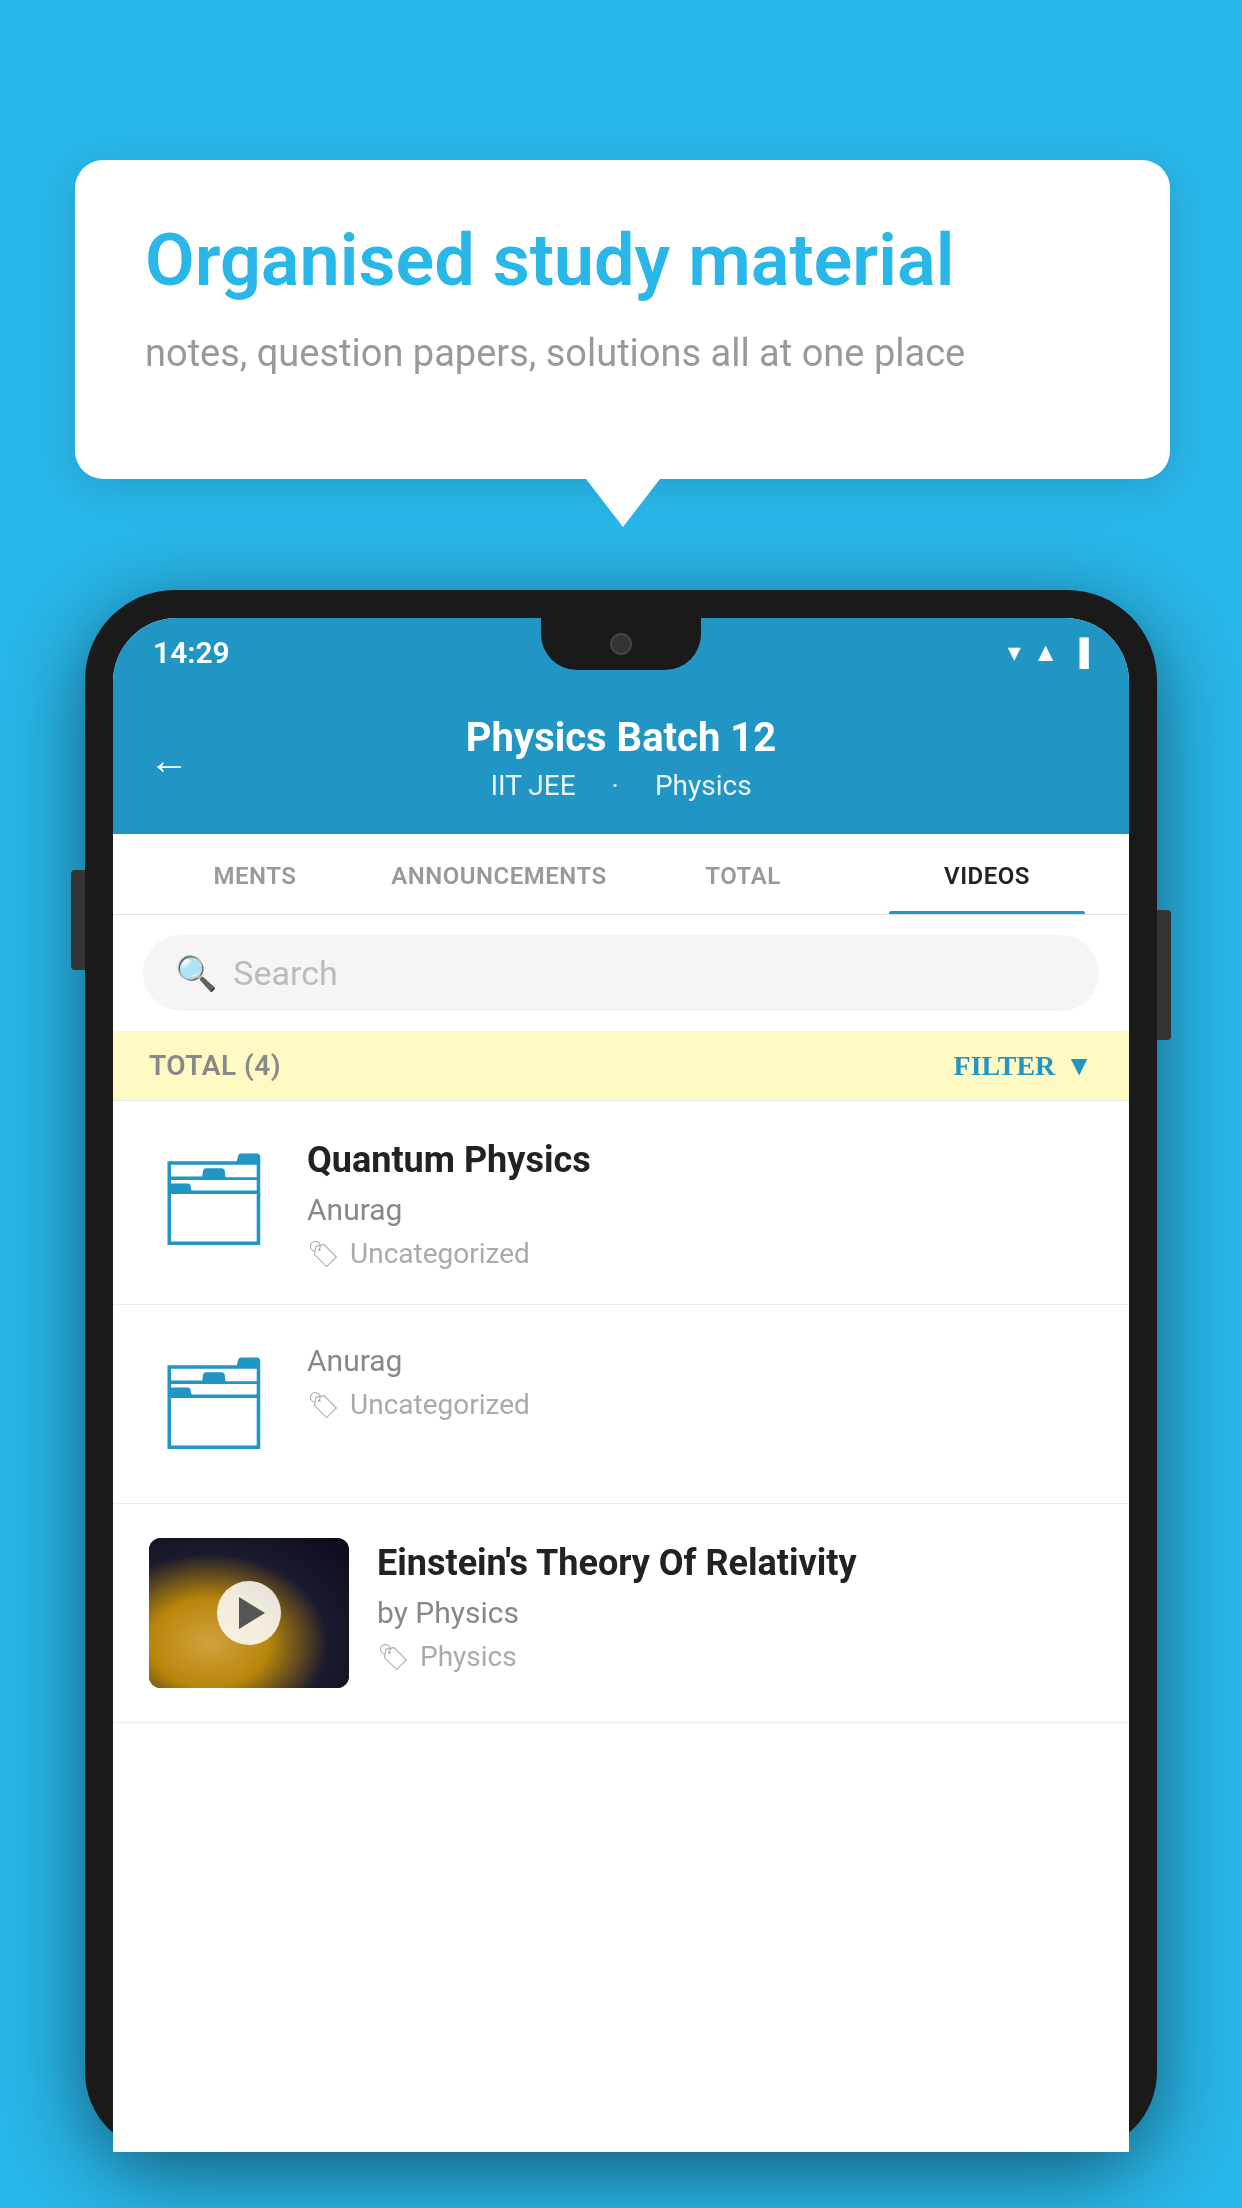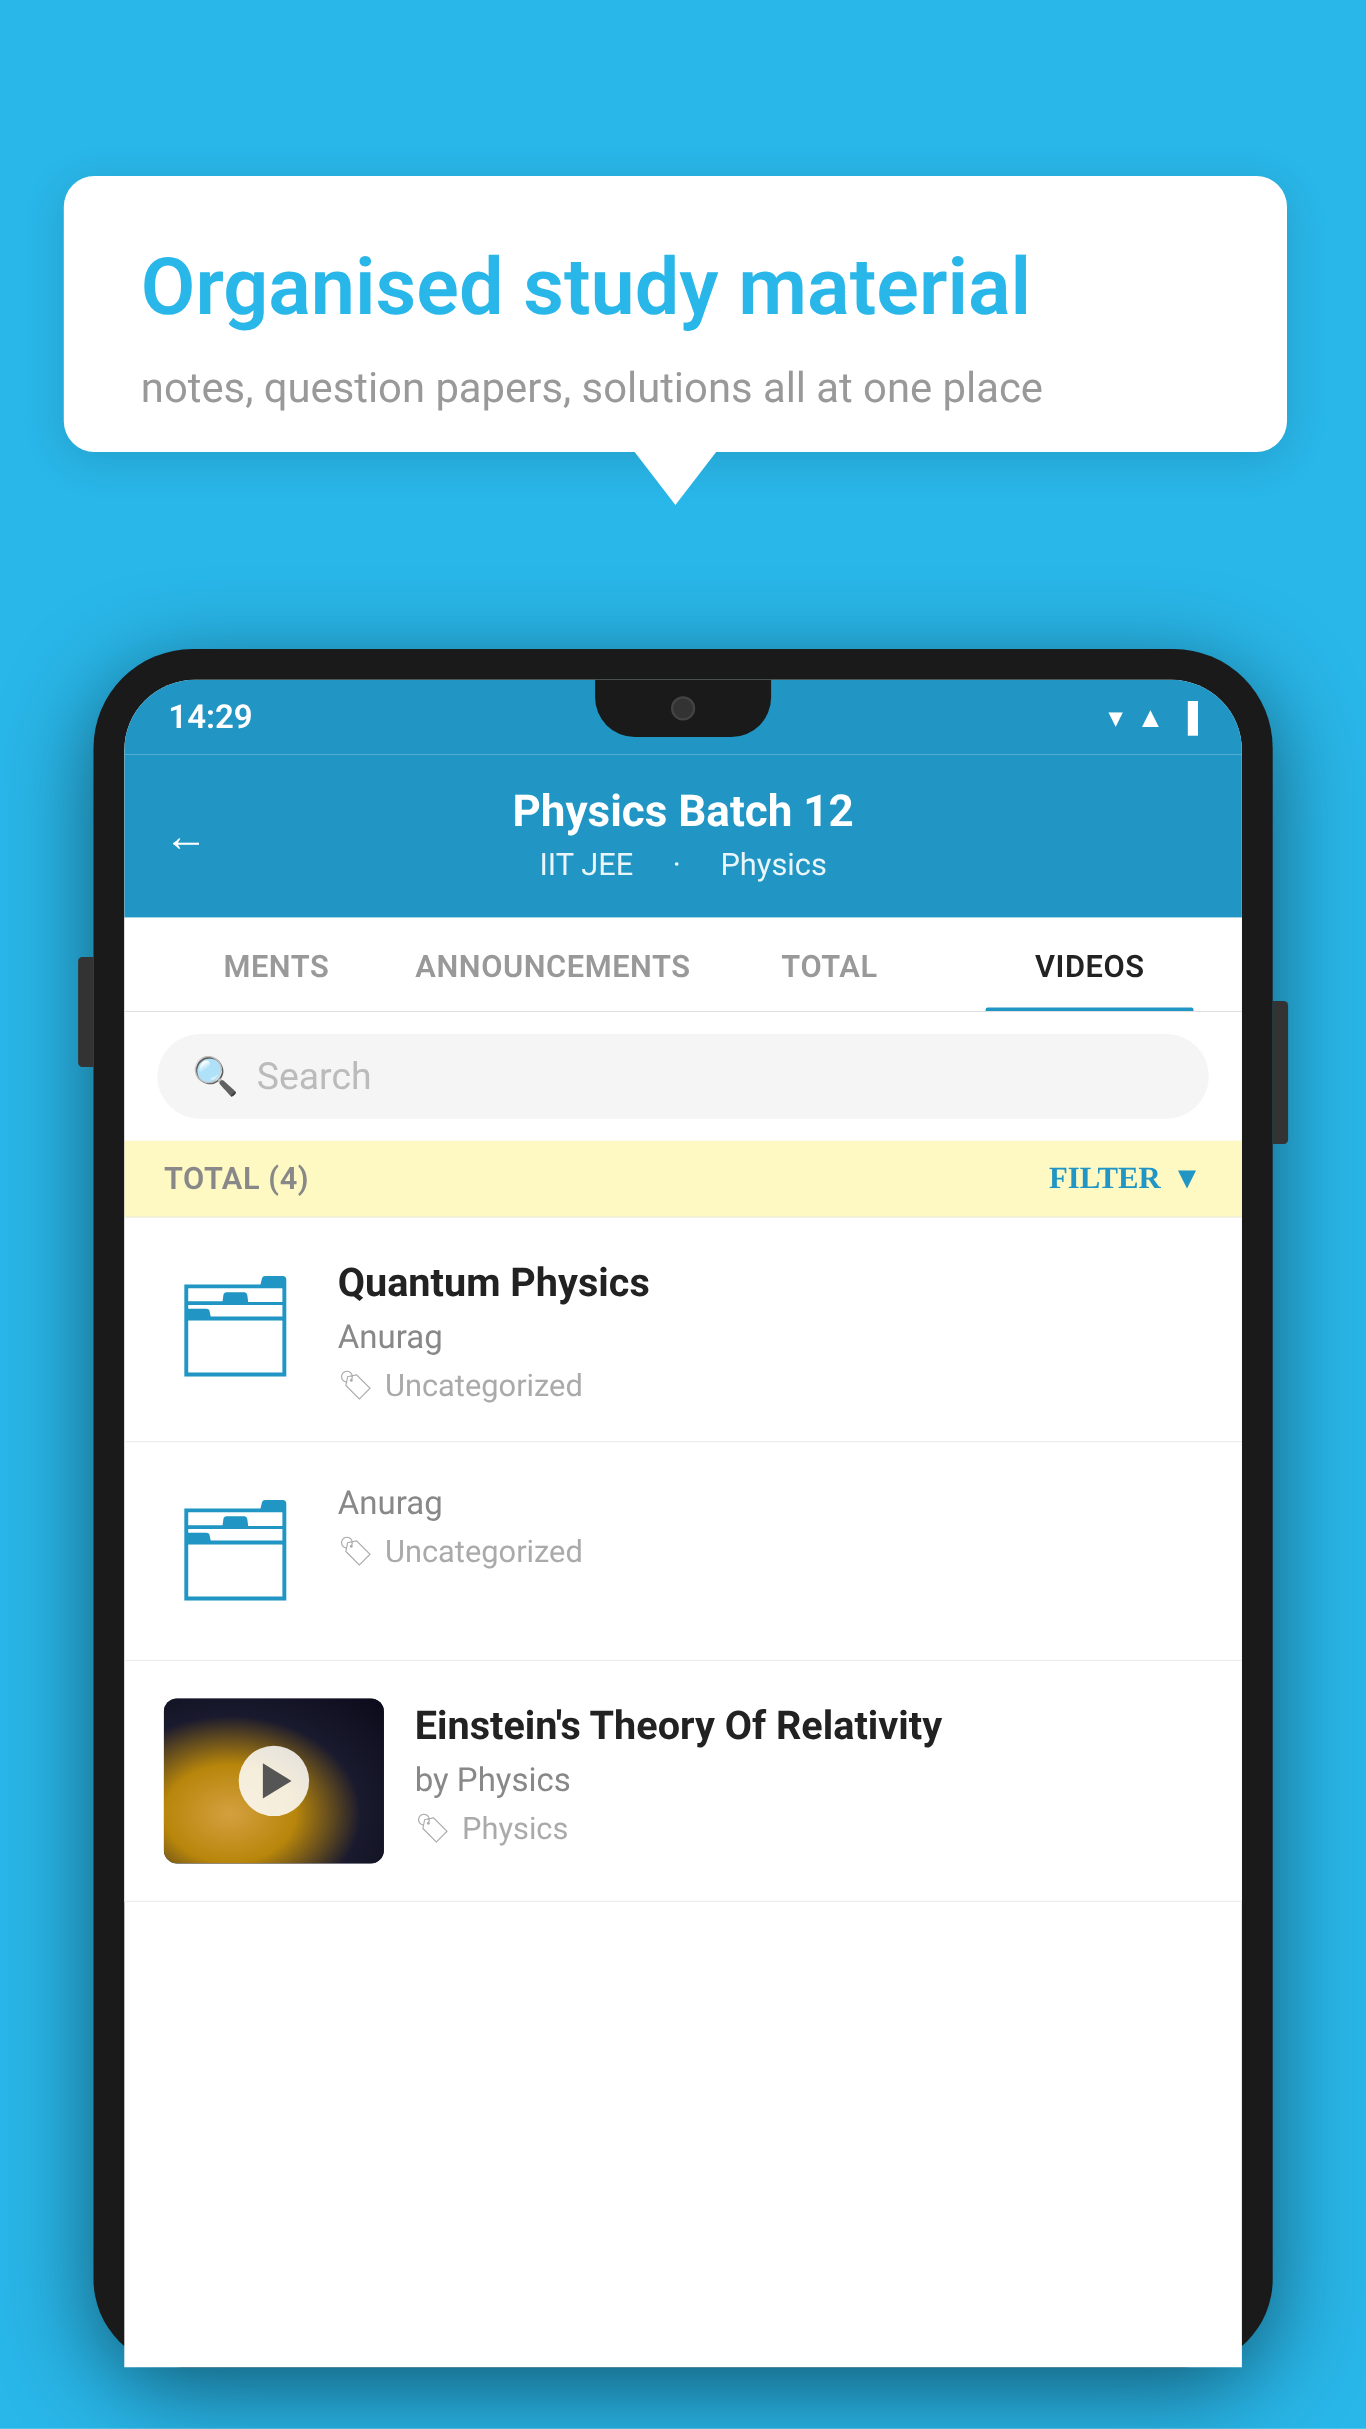--- a/index.html
+++ b/index.html
@@ -9,25 +9,25 @@
       background-color: #29b6e8;
       font-family: -apple-system, BlinkMacSystemFont, 'Segoe UI', Roboto, Arial, sans-serif;
       overflow: hidden;
       position: relative;
     }
 
     
     .speech-bubble {
       position: absolute;
       top: 160px;
-      left: 58px;
+      left: 75px;
       right: 72px;
       background: white;
       border-radius: 28px;
-      padding: 60px 70px 36px 70px;
+      padding: 60px 70px 104px 70px;
       box-shadow: 0 8px 40px rgba(0,0,0,0.12);
     }
     .speech-bubble::after {
       content: '';
       position: absolute;
       bottom: -48px;
       left: 50%;
       transform: translateX(-50%);
       width: 0;
       height: 0;
@@ -175,21 +175,21 @@
     .tabs {
       background: white;
       display: flex;
       border-bottom: 1px solid #e0e0e0;
       padding: 0 20px;
     }
     .tab {
       flex: 1;
       text-align: center;
       padding: 28px 8px 24px;
-      font-size: 28px;
+      font-size: 24px;
       font-weight: 600;
       color: #999;
       letter-spacing: 0.5px;
       cursor: pointer;
       position: relative;
     }
     .tab.active {
       color: #222;
     }
     .tab.active::after {

